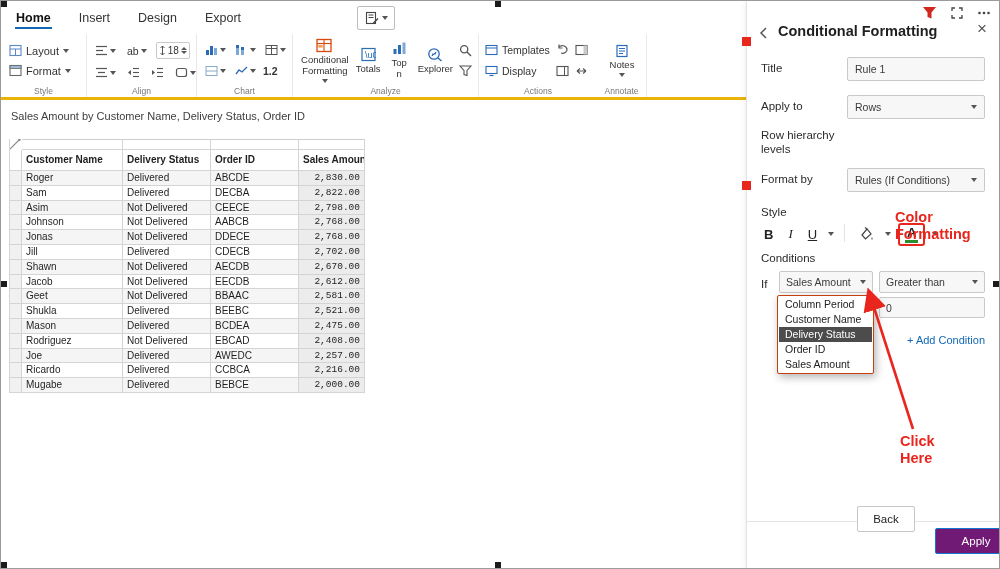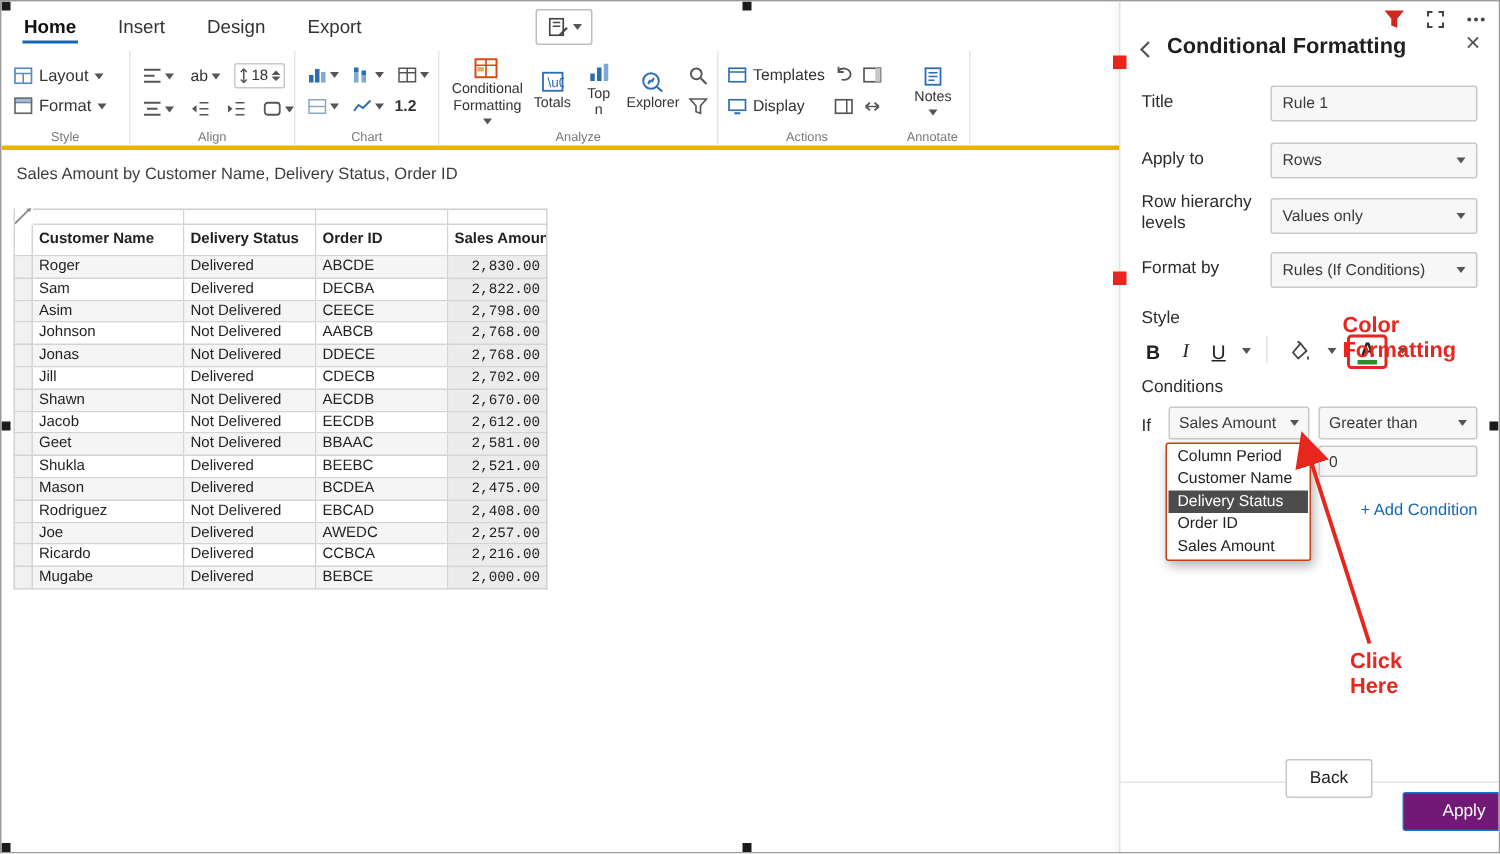--- a/index.html
+++ b/index.html
@@ -551,24 +551,20 @@
       <input value="Rule 1" style="">
     </div>
 
     <div class="p-label" style="top:99px;">Apply to</div>
     <div class="p-ctrl" style="top:94px;">
       <span>Rows</span>
       <span class="caret"></span>
     </div>
 
     <div class="p-label" style="top:127px; width:80px; line-height:14px;">Row hierarchy levels</div>
-    <div class="p-ctrl" style="top:131px;">
-      <span>Values only</span>
-      <span class="caret"></span>
-    </div>
 
     <div class="p-label" style="top:172px;">Format by</div>
     <div class="p-ctrl" style="top:167px;">
       <span>Rules (If Conditions)</span>
       <span class="caret"></span>
     </div>
 
     <div class="p-label" style="top:205px;">Style</div>
     <div class="style-row">
       <span class="fmt-btn" style="font-weight:bold;">B</span>

